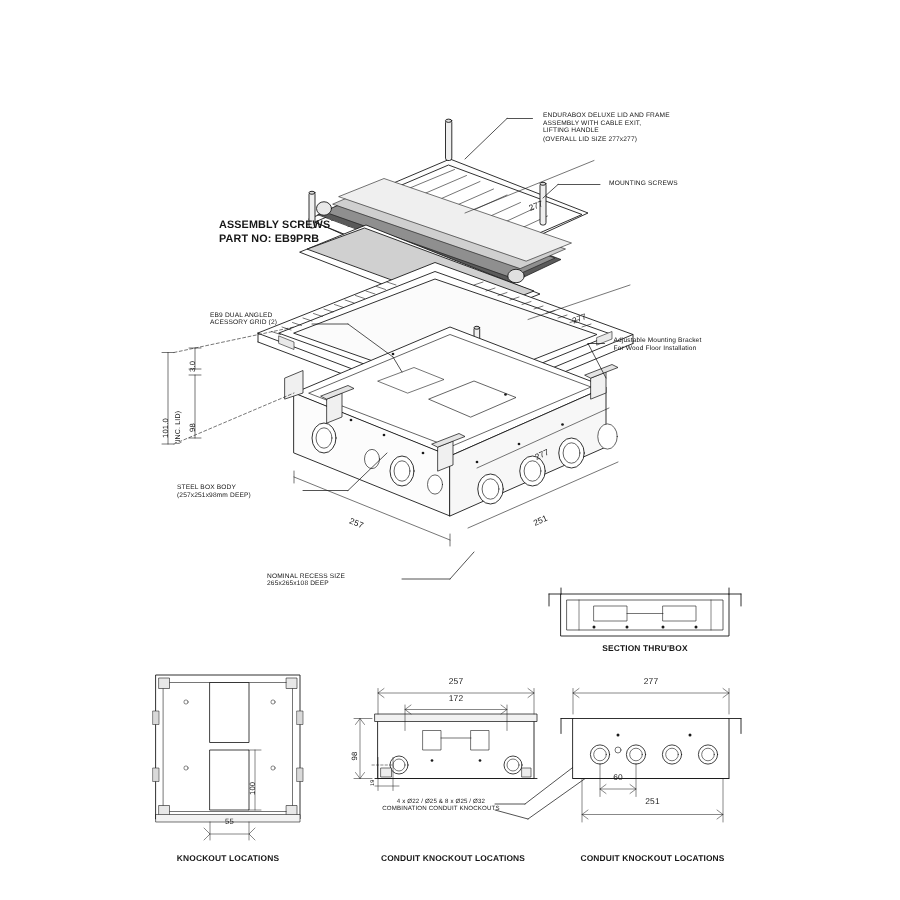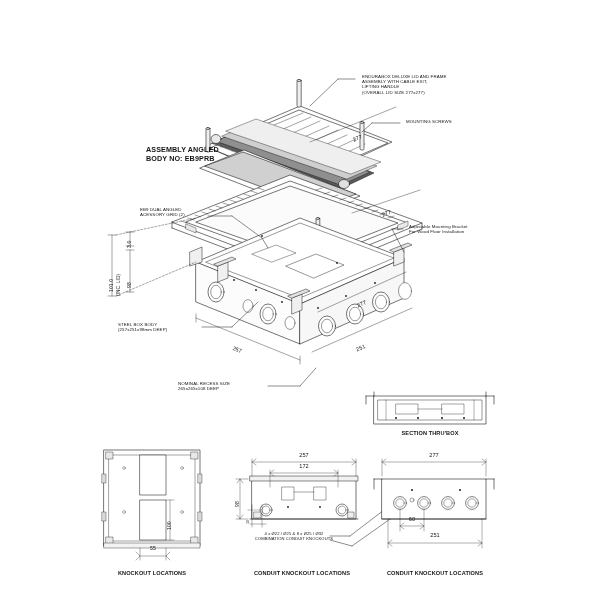--- a/index.html
+++ b/index.html
@@ -381,22 +381,22 @@
             <polyline points="482,519 482,548"></polyline>
       <polyline points="388,543 482,543"></polyline>
       <polyline points="392,540 388,543 392,546"></polyline>
       <polyline points="478,540 482,543 478,546"></polyline>
     </g>
   </g>
 
   </g>
 </svg>
 
-<div class="lbl t70 bold" style="left:146px;top:146px;">ASSEMBLY ANGLED</div>
-<div class="lbl t70 bold" style="left:146px;top:155px;">BODY NO: EB9PRB</div>
+<div class="lbl t70 bold" style="left:146px;top:146px;">ASSEMBLY SCREWS</div>
+<div class="lbl t70 bold" style="left:146px;top:155px;">PART NO: EB9PRB</div>
 
 <div class="lbl t42" style="left:362px;top:74px;">ENDURABOX DELUXE LID AND FRAME
 ASSEMBLY WITH CABLE EXIT,
 LIFTING HANDLE
 (OVERALL LID SIZE 277x277)</div>
 <div class="lbl t42" style="left:406px;top:119px;">MOUNTING SCREWS</div>
 <div class="lbl t42" style="left:140px;top:207px;">EB9 DUAL ANGLED
 ACESSORY GRID (2)</div>
 <div class="lbl t42" style="left:409px;top:224px;">Adjustable Mounting Bracket
 For Wood Floor Installation</div>

